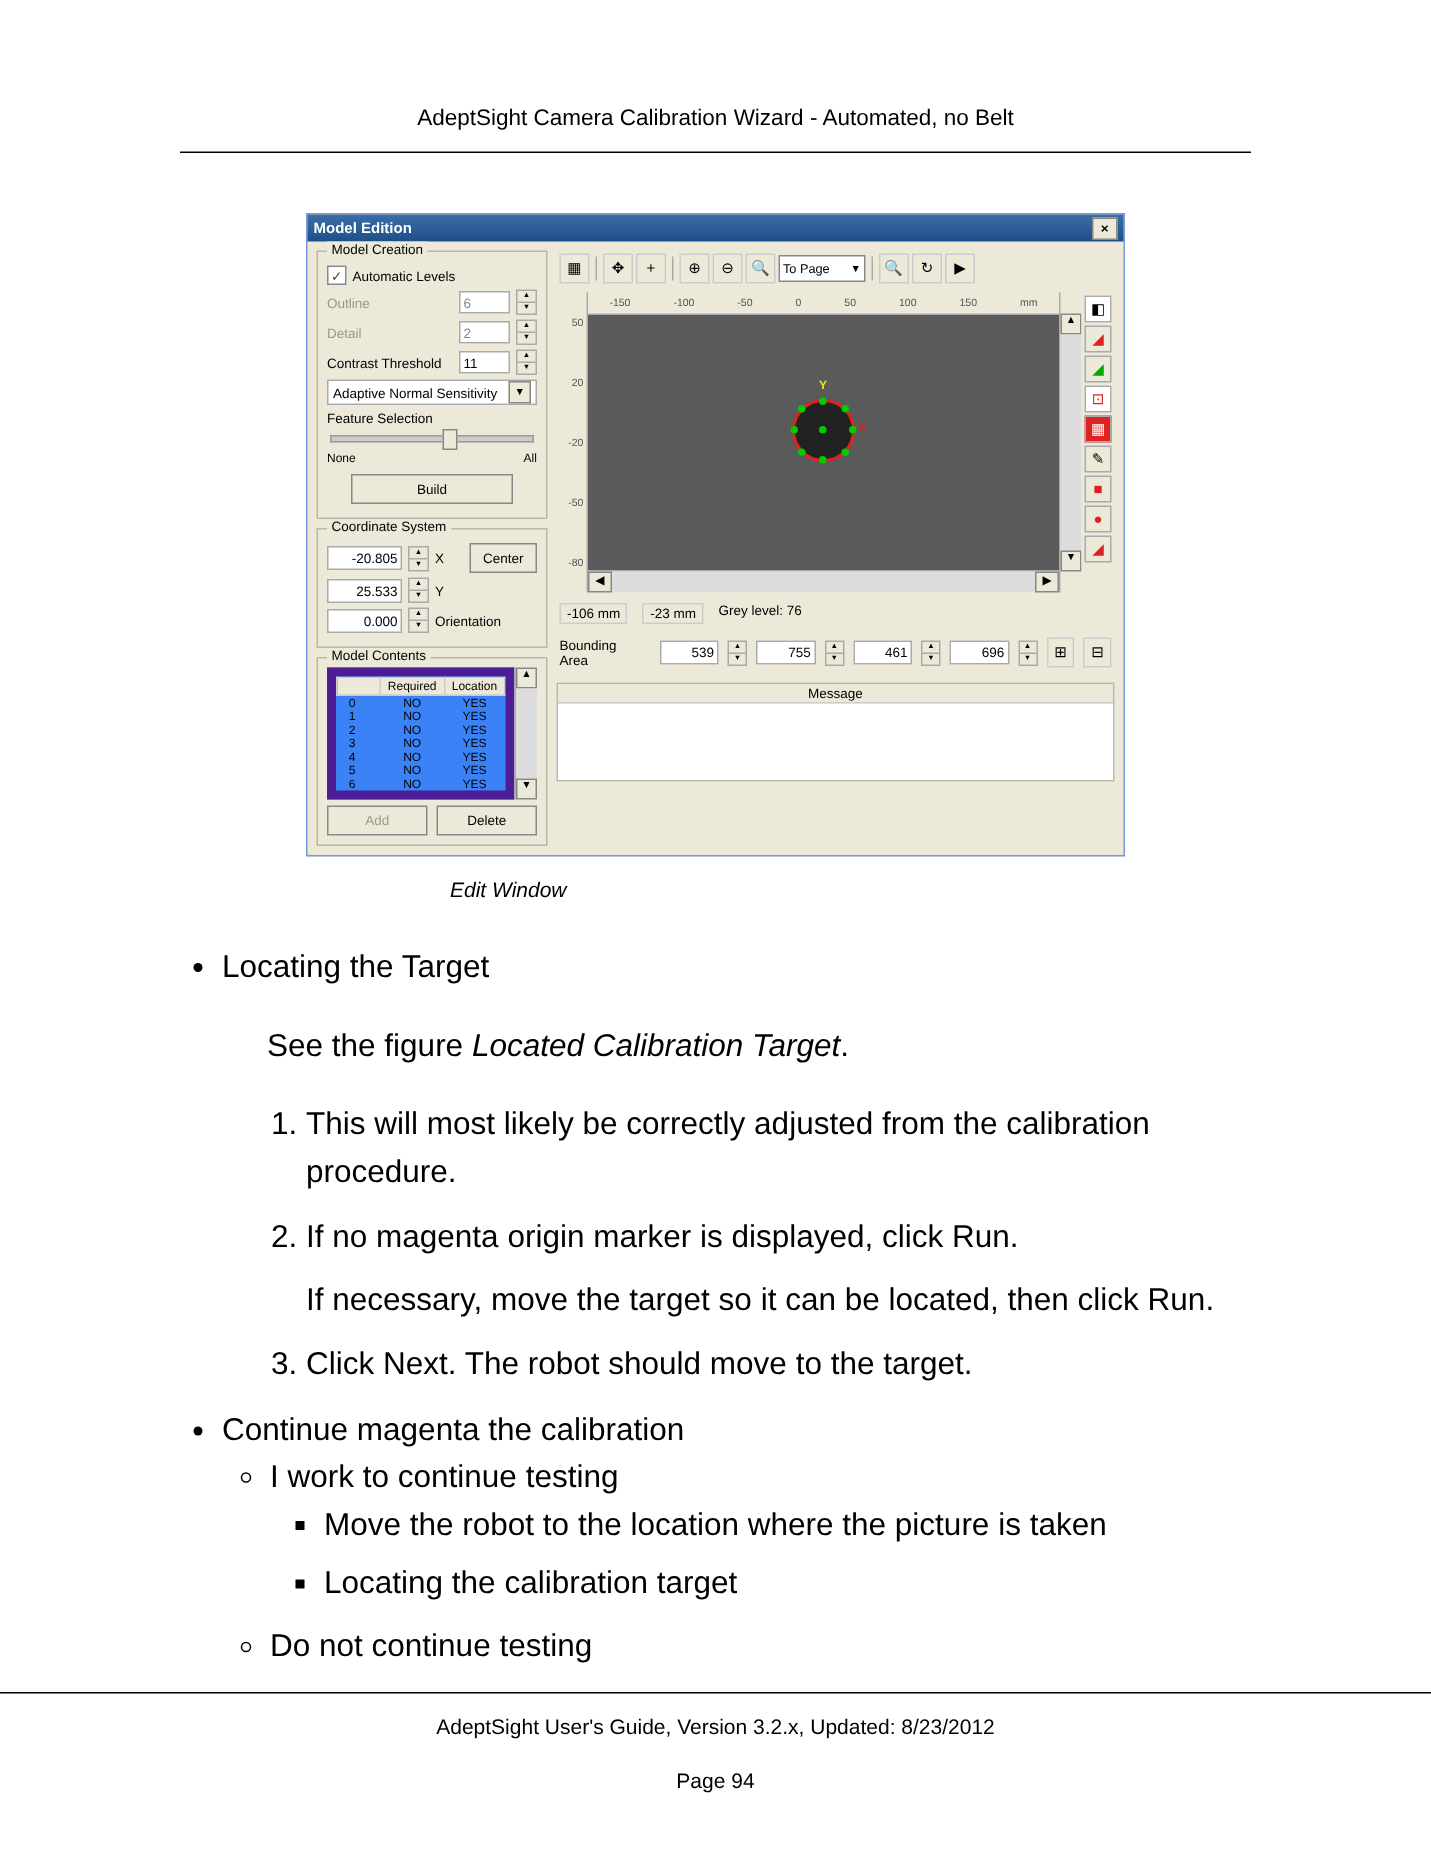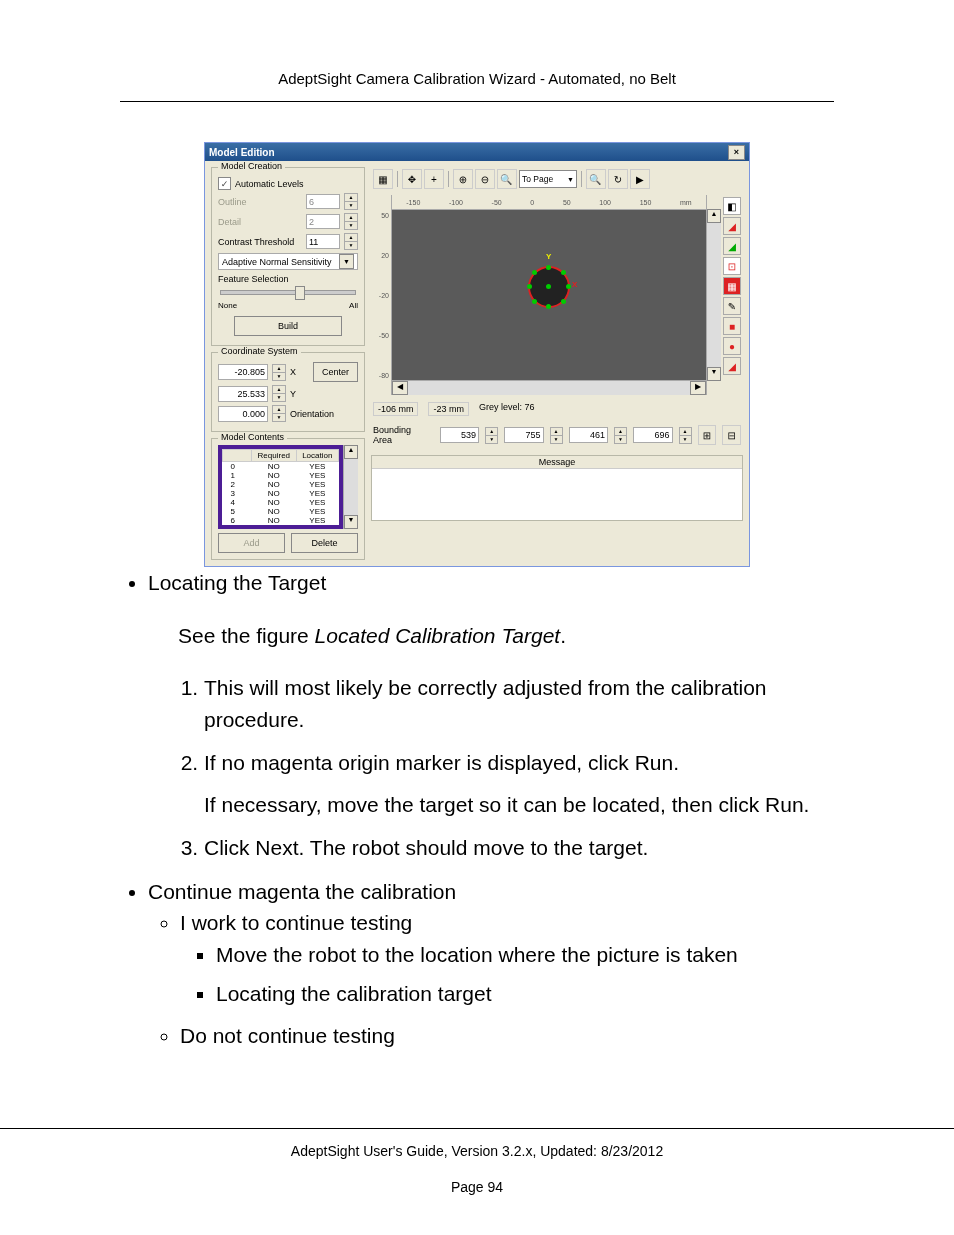--- a/index.html
+++ b/index.html
@@ -31,21 +31,21 @@
   .slider-track{height:3px;background:#ccc;border:1px solid #999;position:relative;margin:6px 2px}
   .slider-thumb{position:absolute;top:-5px;width:8px;height:12px;background:#ece9d8;border:1px solid #888}
   .slider-labels{display:flex;justify-content:space-between;font-size:8px}
   .btn{height:18px;border:1px solid #888;background:#ece9d8;display:flex;align-items:center;justify-content:center;font-size:9px;padding:0 8px}
   .btn-wide{flex:1}
   .coordfield{width:44px;height:14px;border:1px solid #aaa;background:#fff;font-size:9px;text-align:right;padding:0 2px;display:flex;align-items:center;justify-content:flex-end}
   .table-mc{font-size:8px;width:100%;border-collapse:collapse}
   .table-mc th{font-weight:normal;border:1px solid #ccc;background:#ece9d8;padding:1px 4px}
   .table-mc td{padding:0 4px;text-align:center}
   .table-mc td:first-child{text-align:left;padding-left:8px}
-  .mc-list{height:76px;overflow:hidden;border:4px solid #4c1d95;background:#ffffff}
+  .mc-list{height:76px;overflow:hidden;border:6px solid #4c1d95;background:#3b82f6}
   .mc-scroll{width:14px;background:#ece9d8;border-left:1px solid #aaa;display:flex;flex-direction:column}
   .mc-scroll div{height:12px;border:1px solid #888;background:#ece9d8;font-size:7px;text-align:center}
   .mc-scroll .track{flex:1;border:none;background:#ddd}
   .mc-footer{display:flex;gap:6px;margin-top:4px}
   .toolbar{display:flex;gap:2px;align-items:center;padding:2px;background:#ece9d8}
   .tb-btn{width:18px;height:18px;border:1px solid #ccc;background:#ece9d8;display:flex;align-items:center;justify-content:center;font-size:10px}
   .tb-sep{width:1px;height:16px;background:#aaa;margin:0 2px}
   .tb-combo{width:52px;height:16px;border:1px solid #888;background:#fff;display:flex;align-items:center;font-size:8.5px;padding:0 2px}
   .viewport-area{display:flex;height:200px}
   .ruler-v{width:18px;background:#ece9d8;border-right:1px solid #aaa;font-size:7px;display:flex;flex-direction:column;justify-content:space-around;align-items:flex-end;padding-right:2px;color:#555}
@@ -373,20 +373,21 @@
 
           <div class="msg-area">
             <div class="msg-header">Message</div>
           </div>
 
         </div>
       </div>
     </div>
   </div>
 
+  <div class="caption">Edit Window</div>
 
   <div class="content">
     <ul class="bullets">
       <li>
         <span>Locating the Target</span>
         <div class="sub">
           <p><span>See the figure </span><em>Located Calibration Target</em>.</p>
           <ol class="steps">
             <li>
               <p style="margin:10px 0 0 0">This will most likely be correctly adjusted from the calibration procedure.</p>

